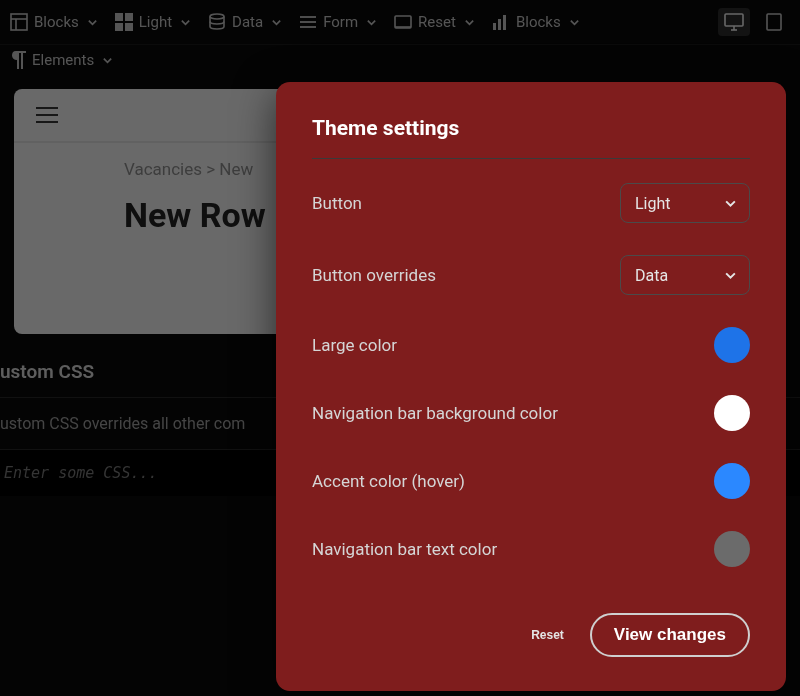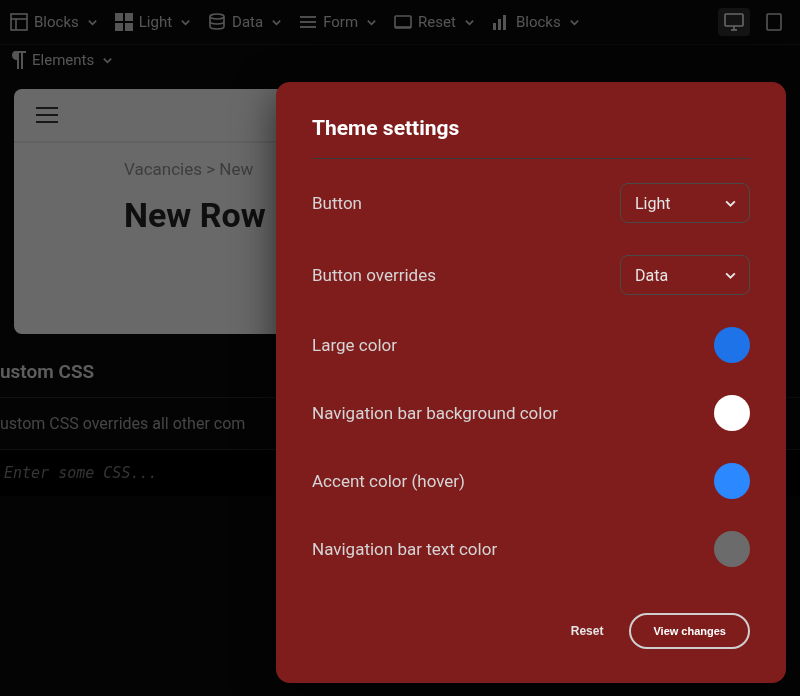--- a/index.html
+++ b/index.html
@@ -105,21 +105,21 @@
   .swatch {
     width: 36px; height: 36px; border-radius: 50%;
     cursor: pointer;
   }
   .modal-footer {
     display: flex; justify-content: flex-end; align-items: center;
     gap: 26px; margin-top: 30px;
   }
   .btn-text { color: #e5e5e5; font-size: 12px; font-weight: 600; cursor: pointer; background:none; border:none;}
   .btn-outline {
-    border: 2px solid #cfcfcf; color: #fff; font-size: 11px; font-weight: 600;
+    border: 2px solid #cfcfcf; color: #fff; font-size: 17px; font-weight: 600;
     padding: 10px 22px; border-radius: 26px; background: none; cursor: pointer;
   }
 </style>
 </head>
 <body>
 
 
 
 
 <div class="toolbar">

